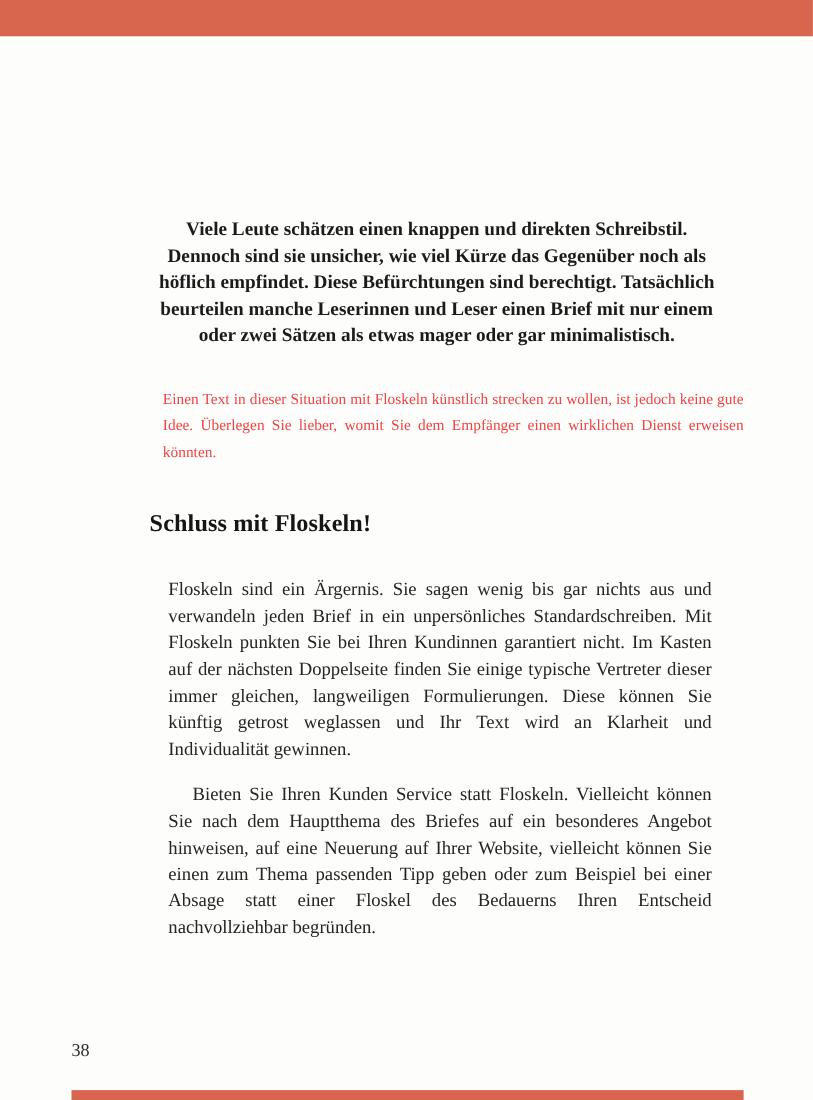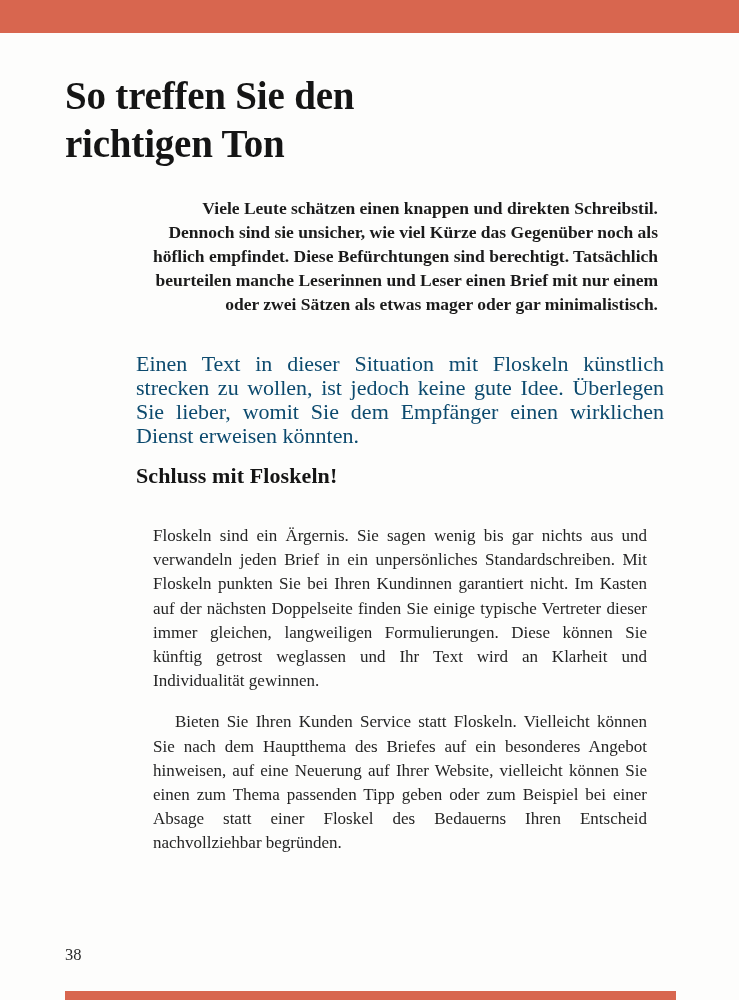--- a/index.html
+++ b/index.html
@@ -36,30 +36,30 @@
     color: #151515;
   }
   .intro {
     position: absolute;
     left: 136px; top: 196px;
     width: 522px;
     font-size: 17.5px;
     font-weight: bold;
     line-height: 24px;
     color: #1b1b1b;
-    text-align: right;
+    text-align: center;
   }
   .lead {
     position: absolute;
-    left: 136px; top: 352px;
+    left: 148px; top: 352px;
     width: 528px;
-    font-size: 22px;
+    font-size: 14px;
     line-height: 24px;
     text-align: justify;
-    color: #0c4a6e;
+    color: #ef4444;
   }
   .section-heading {
     position: absolute;
     left: 136px; top: 463px;
     font-size: 22px;
     font-weight: bold;
     color: #151515;
     letter-spacing: 0.1px;
   }
   .body-text {
@@ -80,24 +80,20 @@
     color: #2a2a2a;
   }
 </style>
 </head>
 <body>
 
 <div class="page">
 
   <div class="topbar" style="background: rgb(216, 102, 79);"></div>
 
-  <h1 class="chapter-title" style="margin:0;">
-    <span>So treffen Sie den</span><br>
-    <span>richtigen Ton</span>
-  </h1>
 
   <div class="intro">Viele Leute schätzen einen knappen und direkten Schreibstil. Dennoch sind sie unsicher, wie viel Kürze das Gegenüber noch als höflich empfindet. Diese Befürchtungen sind berechtigt. Tatsächlich beurteilen manche Leserinnen und Leser einen Brief mit nur einem oder zwei Sätzen als etwas mager oder gar minimalistisch.</div>
 
   <div class="lead">Einen Text in dieser Situation mit Floskeln künstlich strecken zu wollen, ist jedoch keine gute Idee. Überlegen Sie lieber, womit Sie dem Empfänger einen wirklichen Dienst erweisen könnten.</div>
 
   <h2 class="section-heading" style="margin:0;">Schluss mit Floskeln!</h2>
 
   <div class="body-text">
     <p>Floskeln sind ein Ärgernis. Sie sagen wenig bis gar nichts aus und verwandeln jeden Brief in ein unpersönliches Standardschreiben. Mit Floskeln punkten Sie bei Ihren Kundinnen garantiert nicht. Im Kasten auf der nächsten Doppelseite finden Sie einige typische Vertreter dieser immer gleichen, langweiligen Formulierungen. Diese können Sie künftig getrost weglassen und Ihr Text wird an Klarheit und Individualität gewinnen.</p>
     <p>Bieten Sie Ihren Kunden Service statt Floskeln. Vielleicht können Sie nach dem Hauptthema des Briefes auf ein besonderes Angebot hinweisen, auf eine Neuerung auf Ihrer Website, vielleicht können Sie einen zum Thema passenden Tipp geben oder zum Beispiel bei einer Absage statt einer Floskel des Bedauerns Ihren Entscheid nachvollziehbar begründen.</p>

